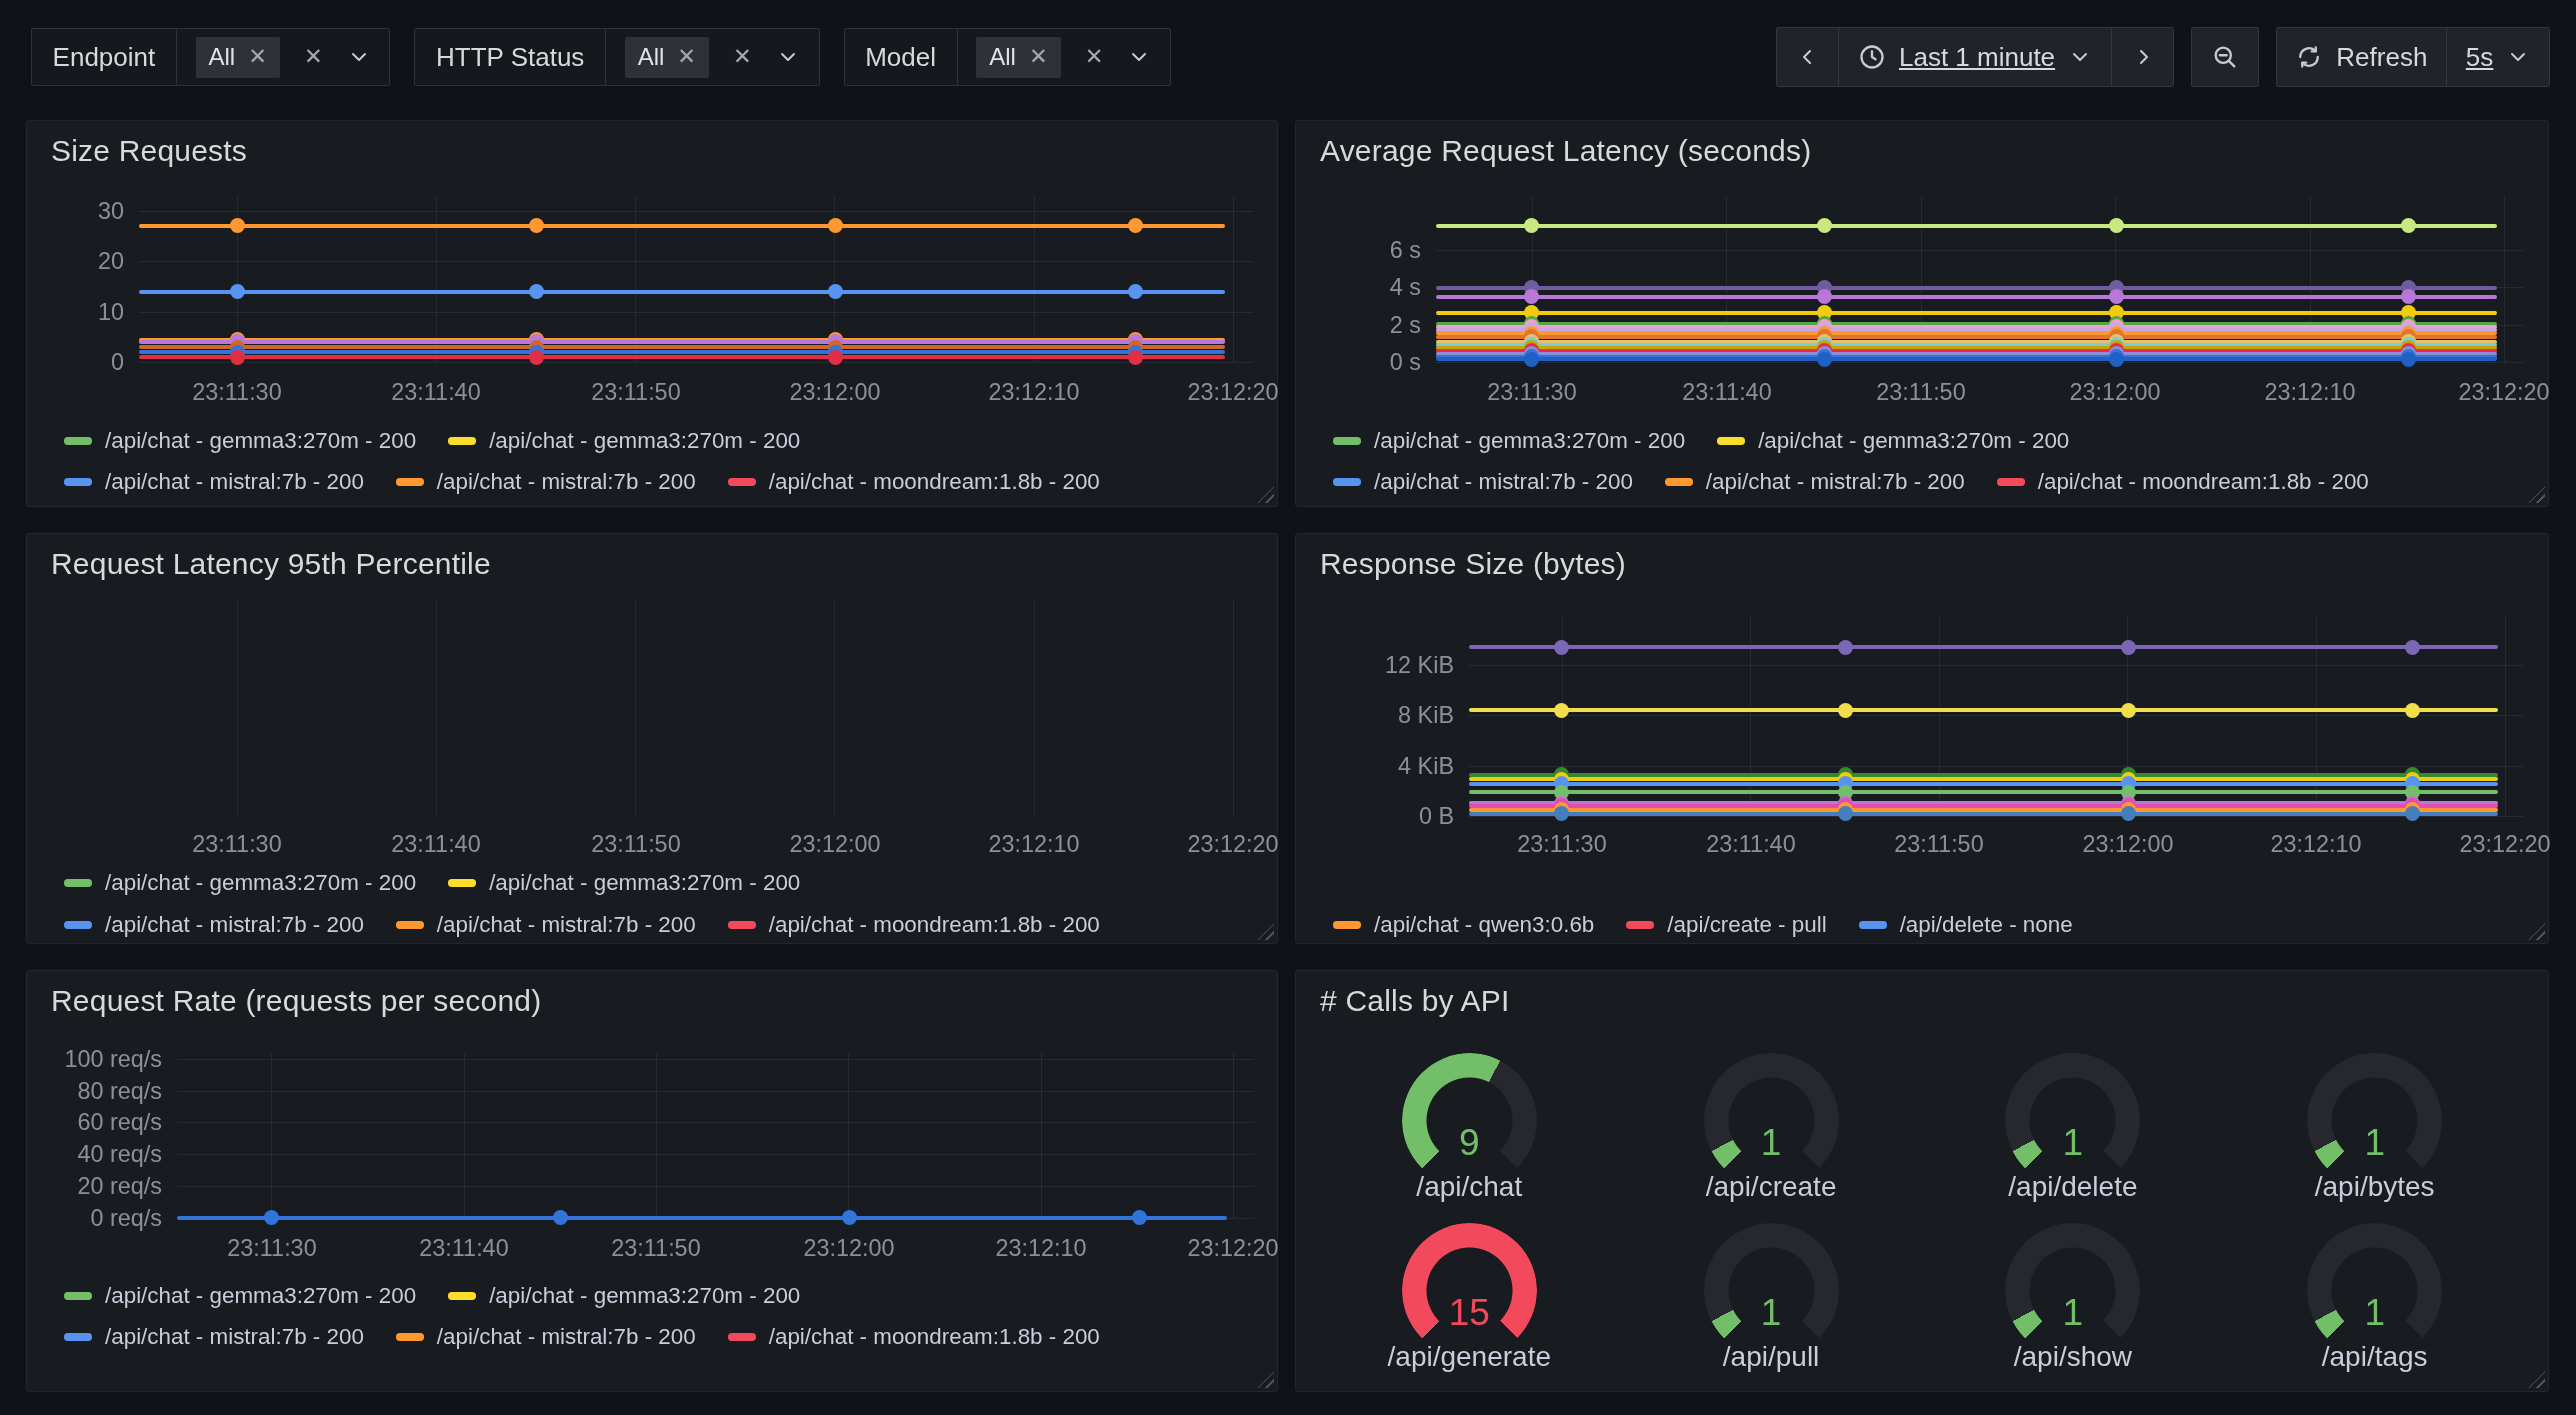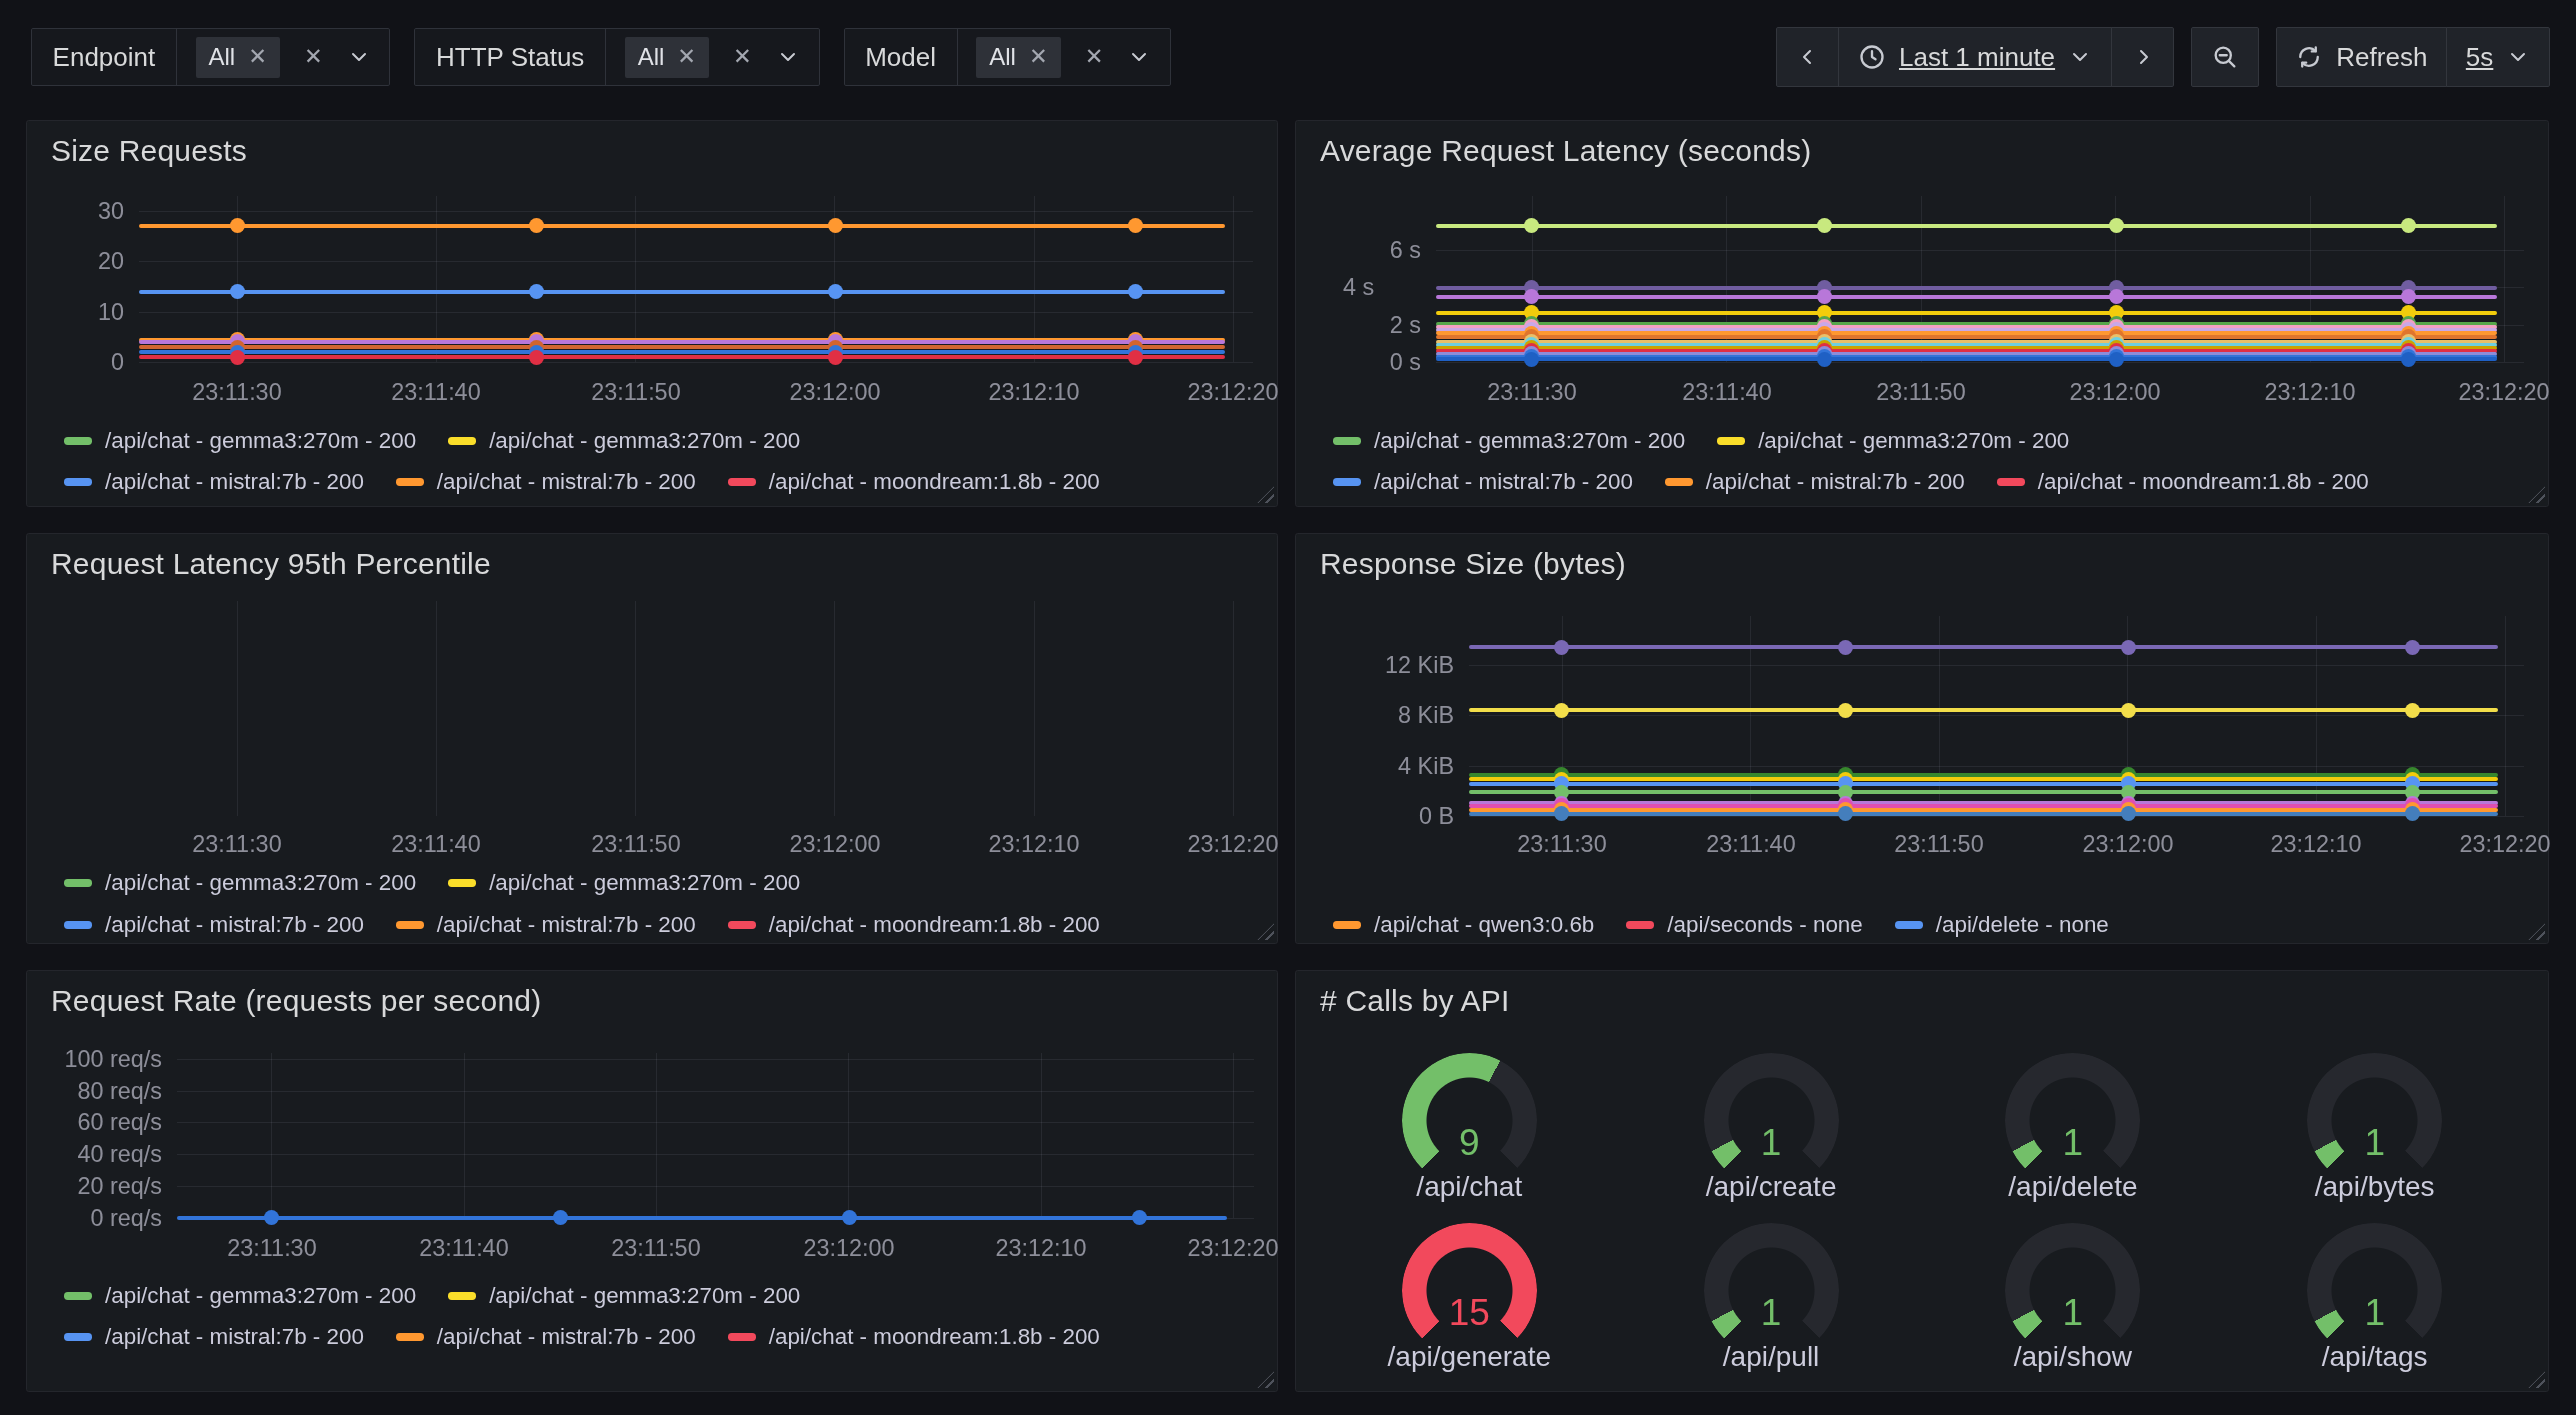--- a/index.html
+++ b/index.html
@@ -241,21 +241,21 @@
     </section>
 
   <section class="panel" id="p-latency">
     <h2 class="ptitle">Average Request Latency (seconds)</h2>
     <div class="resize"></div>
   <div class="hgrid" style="left: 140px; top: 241px; width: 1088px;"></div>
       <div class="ytick" style="left: 0px; width: 125px; top: 226px;">0 s</div>
       <div class="hgrid" style="left: 140px; top: 204px; width: 1088px;"></div>
       <div class="ytick" style="left: 0px; width: 125px; top: 189px;">2 s</div>
       <div class="hgrid" style="left: 140px; top: 166px; width: 1088px;"></div>
-      <div class="ytick" style="left: 0px; width: 125px; top: 151px; text-align: center;">4 s</div>
+      <div class="ytick" style="left: 0px; width: 125px; top: 151px;">4 s</div>
       <div class="hgrid" style="left: 140px; top: 129px; width: 1088px;"></div>
       <div class="ytick" style="left: 0px; width: 125px; top: 114px;">6 s</div>
       <div class="vgrid" style="left: 236px; top: 75px; height: 166px;"></div>
       <div class="xtick" style="left: 147px; width: 178px; top: 256px;">23:11:30</div>
       <div class="vgrid" style="left: 430px; top: 75px; height: 166px;"></div>
       <div class="xtick" style="left: 342px; width: 178px; top: 256px;">23:11:40</div>
       <div class="vgrid" style="left: 625px; top: 75px; height: 166px;"></div>
       <div class="xtick" style="left: 536px; width: 178px; top: 256px;">23:11:50</div>
       <div class="vgrid" style="left: 819px; top: 75px; height: 166px;"></div>
       <div class="xtick" style="left: 730px; width: 178px; top: 256px;">23:12:00</div>
@@ -483,21 +483,21 @@
       <div class="dot" style="left: 542px; top: 272px; background: rgb(68, 126, 188);"></div>
       <div class="dot" style="left: 825px; top: 272px; background: rgb(68, 126, 188);"></div>
       <div class="dot" style="left: 1109px; top: 272px; background: rgb(68, 126, 188);"></div>
       <div class="lrow" style="top: 378px;">
         <div class="litem">
           <div class="lswatch" style="background: rgb(255, 152, 48);"></div>
           <div class="llabel">/api/chat - qwen3:0.6b</div>
         </div>
         <div class="litem">
           <div class="lswatch" style="background: rgb(242, 73, 92);"></div>
-          <div class="llabel">/api/seconds - none</div>
+          <div class="llabel">/api/create - pull</div>
         </div>
         <div class="litem">
           <div class="lswatch" style="background: rgb(87, 148, 242);"></div>
           <div class="llabel">/api/delete - none</div>
         </div>
       </div>
     </section>
 
   <section class="panel" id="p-rate">
     <h2 class="ptitle">Request Rate (requests per second)</h2>

